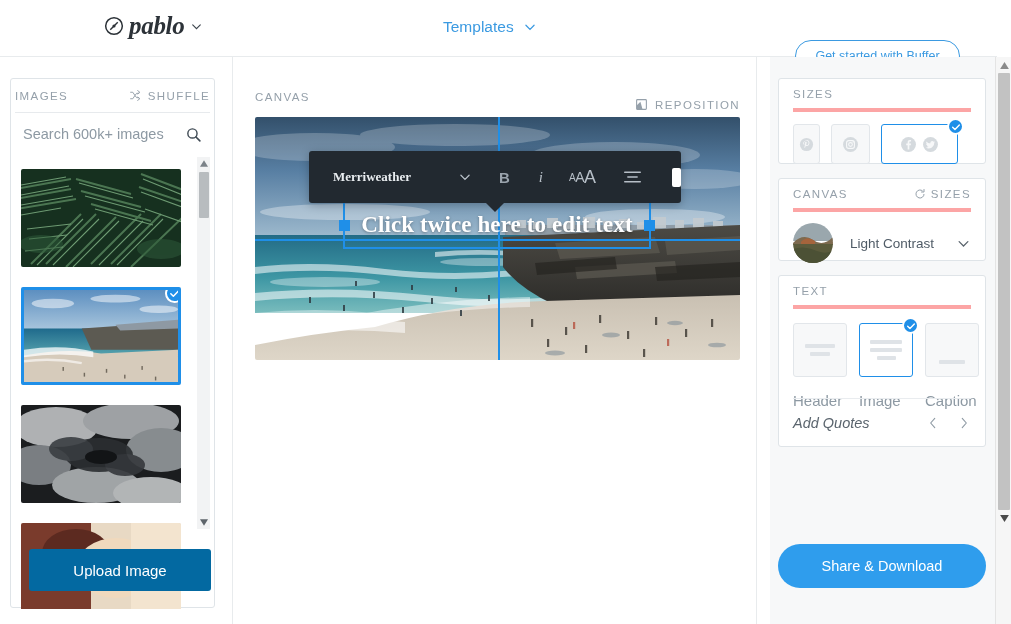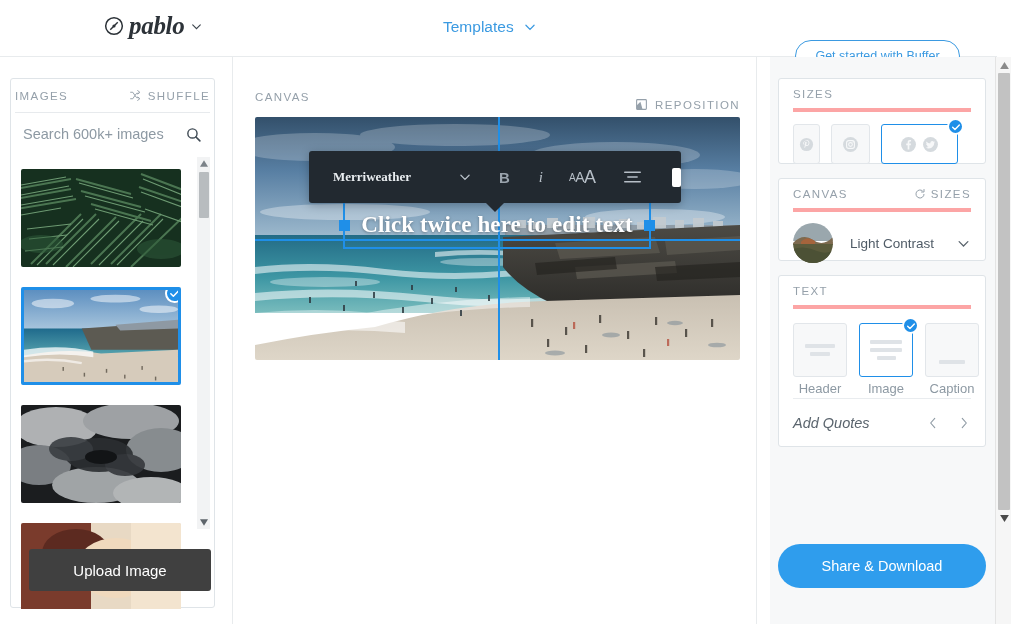--- a/index.html
+++ b/index.html
@@ -94,21 +94,21 @@
     display:flex; align-items:center; justify-content:center; cursor:pointer;
   }
   .tsb-up { top:0; } .tsb-dn { bottom:0; }
   .tsb-thumb {
     position:absolute; left:2px; top:15px; width:10px; height:46px;
     background:#b8bcbf; border-radius:1px; cursor:pointer;
   }
 
   .upload-btn {
     position:absolute; left:18px; bottom:16px; width:182px; height:42px;
-    background:#404040; color:#fff; border:none; border-radius:3px;
+    background:#0369a1; color:#fff; border:none; border-radius:3px;
     font-size:15px; cursor:pointer; font-family:"Liberation Sans", sans-serif;
     display:flex; align-items:center; justify-content:center;
   }
 
   
   .center {
     position:absolute; left:232px; top:57px; width:525px; height:567px;
     background:#fff; border-left:1px solid #e8ebed; border-right:1px solid #e8ebed;
   }
   .canvas-head {
@@ -225,21 +225,21 @@
   #text-card { top:218px; height:172px; }
   .text-opts { display:flex; padding:14px 14px 0 14px; gap:12px; }
   .text-opt { position:relative; width:54px; cursor:pointer; }
   .text-tile {
     position:relative; width:54px; height:54px; border:1px solid #e2e6ea;
     border-radius:3px; background:#f7f8f9;
     display:flex; flex-direction:column; align-items:center; justify-content:center; gap:4px;
   }
   .text-tile.sel { border:1px solid #1f8fe8; background:#fff; }
   .bar { height:4px; background:#dfe3e7; border-radius:1px; }
-  .text-opt-label { text-align:center; font-size:13px; color:#8d99a3; margin-top:4px; }
+  .text-opt-label { text-align:left; font-size:15px; color:#8d99a3; margin-top:15px; }
   .quotes-row {
     position:absolute; left:14px; right:14px; bottom:0; height:48px;
     border-top:1px solid #e9ecef; display:flex; align-items:center; justify-content:space-between;
   }
   .quotes-label { font-size:14.5px; color:#5a646d; cursor:pointer;font-style:italic; }
   .quotes-arrows { display:flex; align-items:center; gap:17px; }
   .qarrow { color:#8d99a3; cursor:pointer; display:flex; align-items:center; }
 
   .share-btn {
     position:absolute; left:8px; top:487px; width:208px; height:44px;

